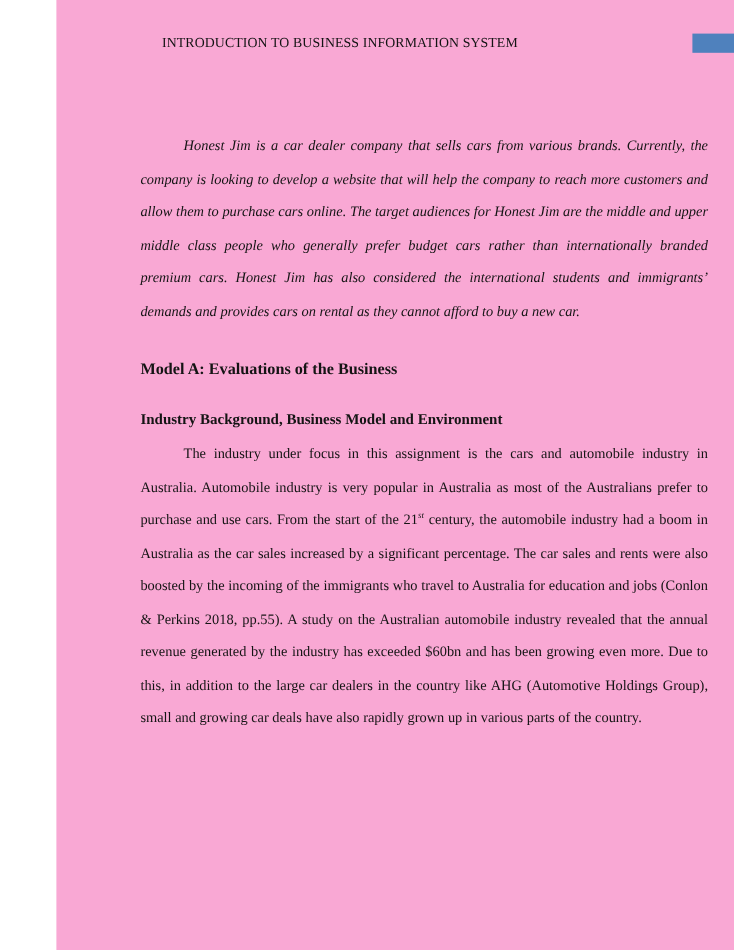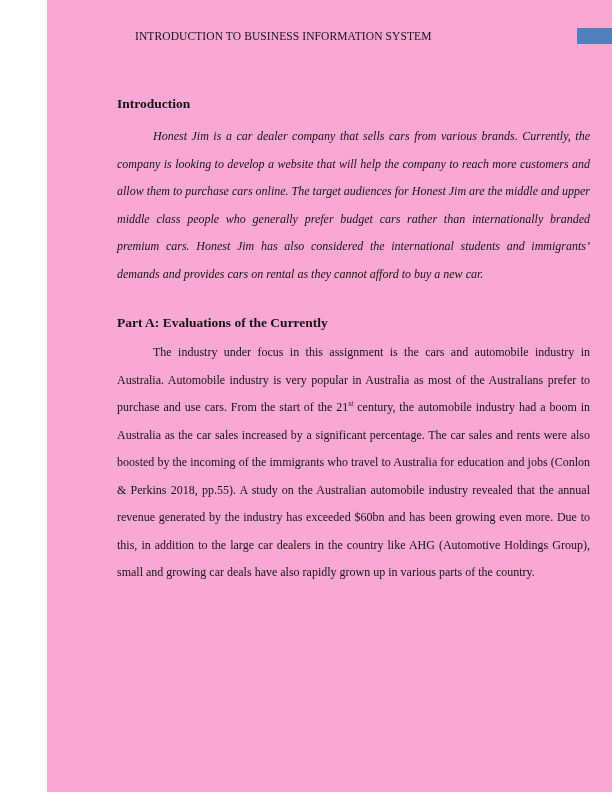--- a/index.html
+++ b/index.html
@@ -77,19 +77,19 @@
 </head>
 <body>
 
 <div class="page">
   <div class="header">
     <span class="header-title">INTRODUCTION TO BUSINESS INFORMATION SYSTEM</span>
     <span class="page-badge" style="background-color: rgb(79, 129, 189);">3</span>
   </div>
 
   <div class="content">
-    <h1>Introduction</h1>
     <p class="p1">Honest Jim is a car dealer company that sells cars from various brands. Currently, the company is looking to develop a website that will help the company to reach more customers and allow them to purchase cars online. The target audiences for Honest Jim are the middle and upper middle class people who generally prefer budget cars rather than internationally branded premium cars. Honest Jim has also considered the international students and immigrants’ demands and provides cars on rental as they cannot afford to buy a new car.</p>
 
-    <h1 class="h-part">Part A: Evaluations of the Currently</h1>
+    <h1 class="h-part">Model A: Evaluations of the Business</h1>
+    <h2>Industry Background, Business Model and Environment</h2>
     <p class="p3"><span>The industry under focus in this assignment is the cars and automobile industry in Australia. Automobile industry is very popular in Australia as most of the Australians prefer to purchase and use cars. From the start of the 21</span><sup>st</sup><span> century, the automobile industry had a boom in Australia as the car sales increased by a significant percentage. The car sales and rents were also boosted by the incoming of the immigrants who travel to Australia for education and jobs (Conlon &amp; Perkins 2018, pp.55). A study on the Australian automobile industry revealed that the annual revenue generated by the industry has exceeded $60bn and has been growing even more. Due to this, in addition to the large car dealers in the country like AHG (Automotive Holdings Group), small and growing car deals have also rapidly grown up in various parts of the country.</span></p>
   </div>
 </div>
 
 </body></html>

